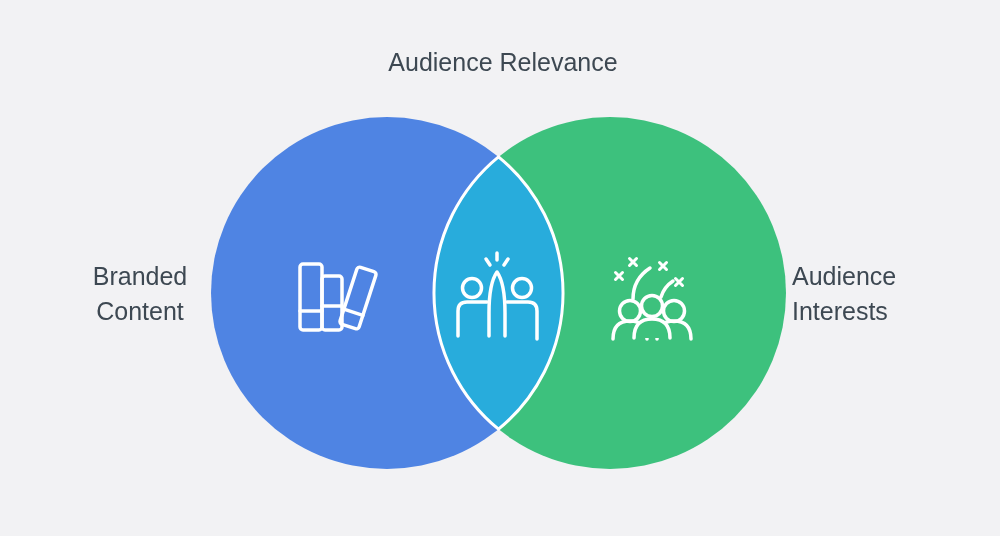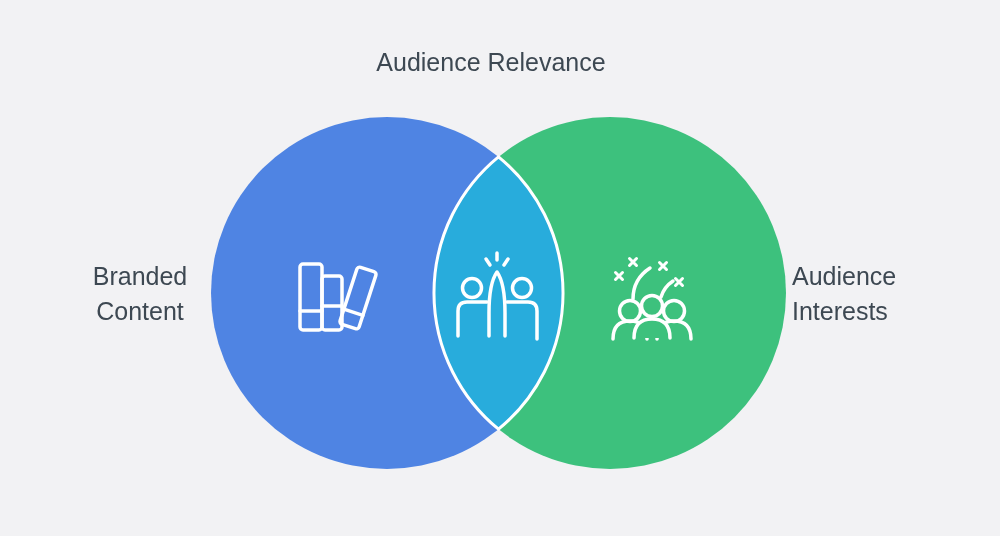--- a/index.html
+++ b/index.html
@@ -10,21 +10,21 @@
   .canvas {
     position: relative;
     width: 1000px;
     height: 536px;
     background: #F2F2F4;
     overflow: hidden;
   }
   .diagram-title {
     position: absolute;
     top: 45px;
-    left: 0;
+    left: 12px;
     width: 982px;
     text-align: center;
     font-size: 25px;
     line-height: 35px;
     font-weight: 500;
     color: #3D4852;
   }
   .side-label {
     position: absolute;
     top: 259px;

